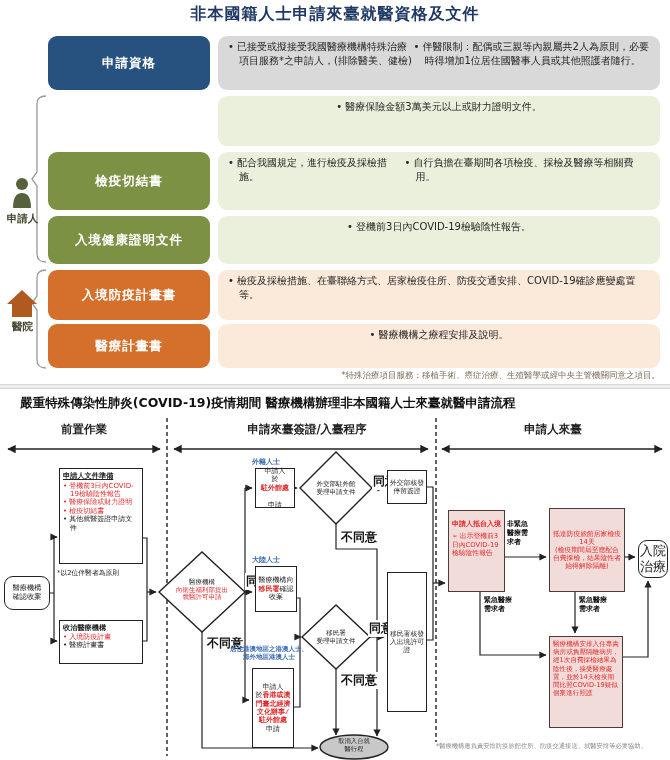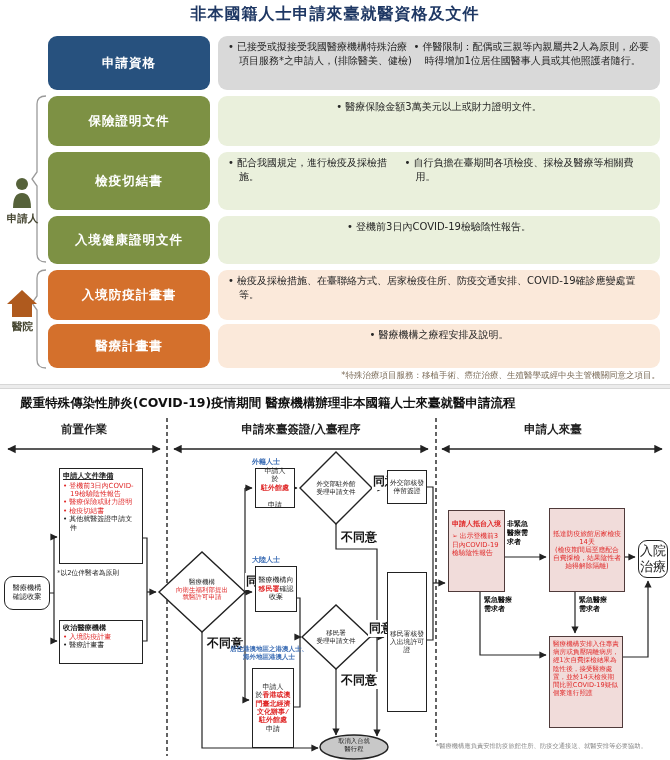--- a/index.html
+++ b/index.html
@@ -130,21 +130,20 @@
   </svg>
 
   <div class="abs z1 top-title">非本國籍人士申請來臺就醫資格及文件</div>
 
   <div class="abs z1 trow-label bg-blue" style="top:36px;height:54px;">申請資格</div>
   <div class="abs z1 trow-content bg-gray-l" style="top:36px;height:54px;">
     <div class="bullet">已接受或擬接受我國醫療機構特殊治療項目服務*之申請人，(排除醫美、健檢)</div>
     <div class="bullet">伴醫限制：配偶或三親等內親屬共2人為原則，必要時得增加1位居住國醫事人員或其他照護者隨行。</div>
   </div>
 
-  <div class="abs z1 trow-label bg-olive" style="top:96px;height:50px;">保險證明文件</div>
   <div class="abs z1 trow-content bg-olive-l" style="top:96px;height:50px;">
     <div class="bullet">醫療保險金額3萬美元以上或財力證明文件。</div>
   </div>
 
   <div class="abs z1 trow-label bg-olive" style="top:152px;height:58px;">檢疫切結書</div>
   <div class="abs z1 trow-content bg-olive-l" style="top:152px;height:58px;">
     <div class="bullet">配合我國規定，進行檢疫及採檢措施。</div>
     <div class="bullet">自行負擔在臺期間各項檢疫、採檢及醫療等相關費用。</div>
   </div>
 
@@ -164,21 +163,21 @@
   </div>
 
   <div class="abs z1 side-label" style="top:212px;">申請人</div>
   <div class="abs z1 side-label" style="top:320px;">醫院</div>
   <div class="abs z1 top-foot">*特殊治療項目服務：移植手術、癌症治療、生殖醫學或經中央主管機關同意之項目。</div>
 
   <div class="abs divider"></div>
 
   <div class="abs z1 flow-title">嚴重特殊傳染性肺炎(COVID-19)疫情期間 醫療機構辦理非本國籍人士來臺就醫申請流程</div>
   <div class="abs z1 phase" style="left:13px;width:142px;">前置作業</div>
-  <div class="abs z1 phase" style="left:186px;width:230px;text-align:center;">申請來臺簽證/入臺程序</div>
+  <div class="abs z1 phase" style="left:192px;width:230px;text-align:center;">申請來臺簽證/入臺程序</div>
   <div class="abs z1 phase" style="left:463px;width:180px;">申請人來臺</div>
 
   <div class="abs z1 fbox rounded cflex pre" style="left:4px;top:576px;width:46px;height:34px;font-size:7.2px;">醫療機構
 確認收案</div>
 
   <div class="abs z1 fbox pad" style="left:59px;top:468px;width:84px;height:96px;">
     <div style="font-weight:bold;text-decoration:underline;font-size:7.2px;margin-bottom:1px;">申請人文件準備</div>
     <div class="fb red">登機前3日內COVID-19檢驗陰性報告</div>
     <div class="fb red">醫療保險或財力證明</div>
     <div class="fb red">檢疫切結書</div>

